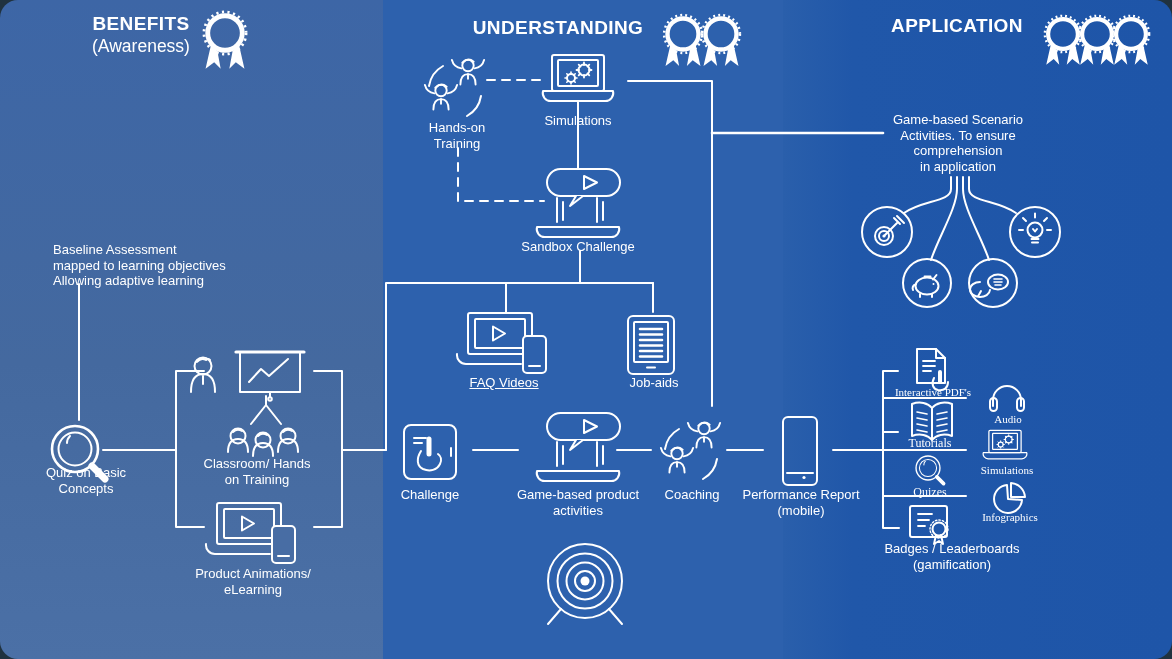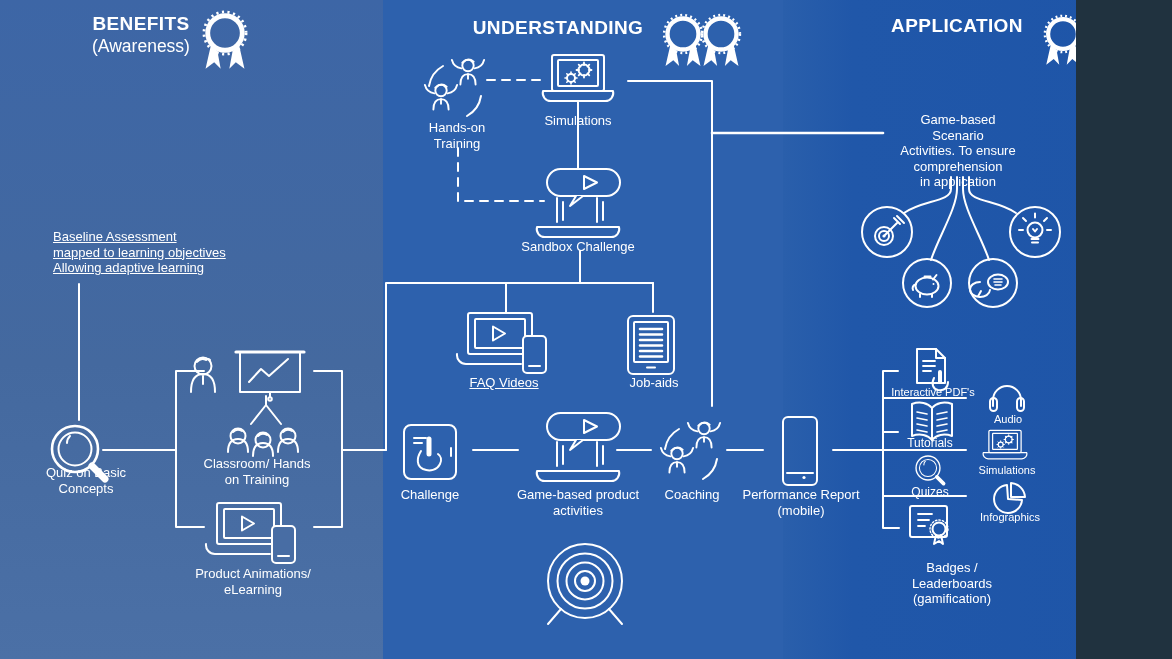--- a/index.html
+++ b/index.html
@@ -1,25 +1,25 @@
 <!DOCTYPE html>
 <html><head>
 <meta charset="utf-8">
 <style>
   html,body{margin:0;padding:0;background:#20323f;}
-  .stage{position:relative;width:1076px;height:659px;overflow:hidden;
-         font-family:"Liberation Sans",sans-serif;color:#fff;}
+  .stage{position:relative;width:1172px;height:659px;overflow:hidden;
+         font-family:"Liberation Sans",sans-serif;color:#fff;border-radius:18px;}
   .band{position:absolute;top:0;height:659px;}
   .band-left{left:0;width:383px;background:linear-gradient(180deg,#3d66a6 0%,#44699f 55%,#4b70a6 100%);}
   .band-mid{left:383px;width:400px;background:#2d61ad;}
   .band-right{left:783px;width:389px;background:linear-gradient(90deg,#2a5fab 0%,#2057a9 18%,#1e55a8 100%);}
   svg.canvas{position:absolute;left:0;top:0;z-index:2;}
   .lbl{position:absolute;z-index:3;color:#fff;text-align:center;white-space:pre-line;
        font-size:13px;line-height:15.5px;transform:translateX(-50%);}
-  .lbl.sm{font-size:11px;line-height:13px;}
+  .lbl.sm{font-size:11px;line-height:13px;font-family:Liberation Serif, serif;}
   .lbl.left{transform:none;text-align:left;}
   .hdr{position:absolute;z-index:3;transform:translateX(-50%);text-align:center;}
   .hdr .t{font-size:19px;font-weight:bold;letter-spacing:.4px;}
   .hdr .s{font-size:17.5px;font-weight:normal;margin-top:1px;}
   .ic{stroke:#fff;stroke-width:2;fill:none;stroke-linecap:round;stroke-linejoin:round;}
 </style>
 </head>
 <body>
 
 <div class="stage">
@@ -301,21 +301,21 @@
     <div class="t">BENEFITS</div>
     <div class="s">(Awareness)</div>
   </div>
   <div class="hdr" style="left:558px;top:17px;">
     <div class="t">UNDERSTANDING</div>
   </div>
   <div class="hdr" style="left:957px;top:15px;">
     <div class="t">APPLICATION</div>
   </div>
 
-  <div class="lbl left" style="left:53px;top:229px;text-decoration:underline;">Baseline Assessment
+  <div class="lbl left" style="left:53px;top:242px;">Baseline Assessment
 mapped to learning objectives
 Allowing adaptive learning</div>
   <div class="lbl" style="left:86px;top:465px;">Quiz on Basic
 Concepts</div>
   <div class="lbl" style="left:257px;top:456px;">Classroom/ Hands
 on Training</div>
   <div class="lbl" style="left:253px;top:566px;">Product Animations/
 eLearning</div>
 
   <div class="lbl" style="left:457px;top:120px;">Hands-on
@@ -331,18 +331,18 @@
 
   <div class="lbl" style="left:958px;top:112px;">Game-based Scenario
 Activities. To ensure
 comprehension
 in application</div>
   <div class="lbl" style="left:801px;top:487px;">Performance Report
 (mobile)</div>
   <div class="lbl sm" style="left:933px;top:386px;">Interactive PDF's</div>
   <div class="lbl sm" style="left:930px;top:437px;font-size:12px;">Tutorials</div>
   <div class="lbl sm" style="left:930px;top:486px;font-size:12px;">Quizes</div>
-  <div class="lbl" style="left:952px;top:541px;margin-top:19px;">Badges / Leaderboards
+  <div class="lbl" style="left:952px;top:541px;">Badges / Leaderboards
 (gamification)</div>
   <div class="lbl sm" style="left:1008px;top:413px;">Audio</div>
   <div class="lbl sm" style="left:1007px;top:464px;">Simulations</div>
   <div class="lbl sm" style="left:1010px;top:511px;">Infographics</div>
 </div>
 
 </body></html>

